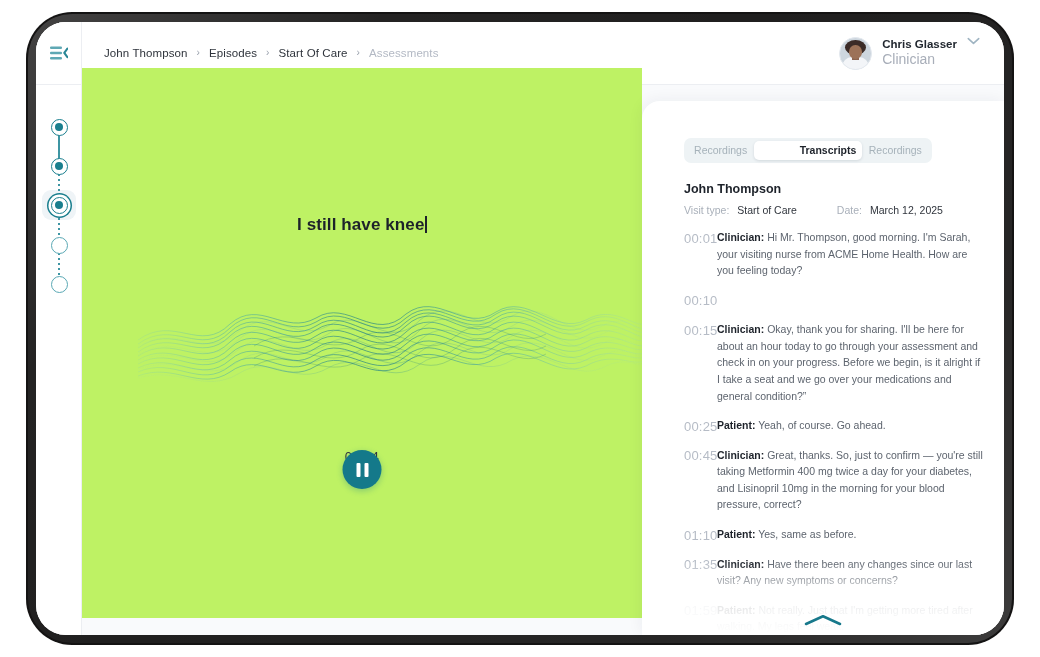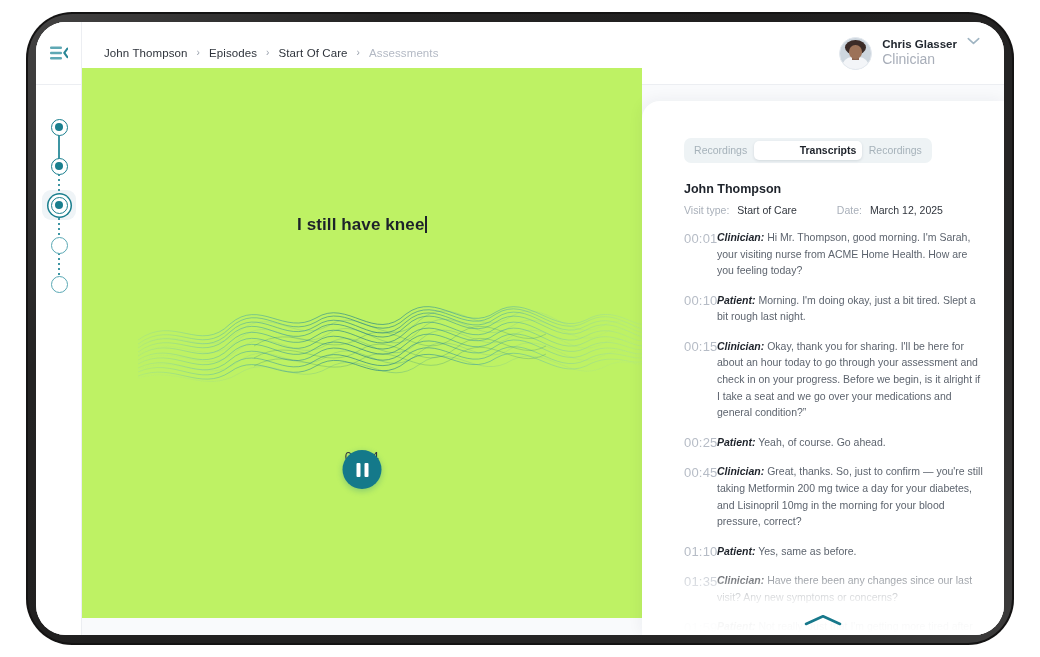--- a/index.html
+++ b/index.html
@@ -127,21 +127,21 @@
   .meta-label{color:#a9b0ba;}
   .meta-value{color:#30353d;}
   .meta-gap{width:24px;}
   #lines{
     position:absolute;left:0;top:128px;width:362px;height:406px;
     padding:0 18px 0 42px;box-sizing:border-box;overflow:hidden;
   }
   .line{display:flex;margin-bottom:13px;align-items:flex-start;}
   .ts{width:33px;flex:none;font-size:13px;color:#b6bcc6;padding-top:1.5px;letter-spacing:.2px;}
   .utt{font-size:10.5px;line-height:1.58;color:#5d646e;}
-  .spk{font-weight:bold;color:#1d222a;font-style:italic;}
+  .spk{font-weight:bold;color:#1d222a;}
   #fade{
     position:absolute;left:0;bottom:0;width:362px;height:74px;pointer-events:none;
     background:linear-gradient(to bottom,rgba(255,255,255,0) 0%,rgba(255,255,255,.88) 55%,#ffffff 100%);
   }
   #collapse-chevron{position:absolute;left:50%;bottom:8px;transform:translateX(-50%);cursor:pointer;}
 </style>
 </head>
 <body>
 
 <div id="device-wrap">
@@ -286,33 +286,32 @@
         <span class="meta-value">March 12, 2025</span>
       </div>
 
       <div id="lines">
           <div class="line">
             <div class="ts">00:01</div>
             <div class="utt"><span class="spk">Clinician:</span><span> Hi Mr. Thompson, good morning. I'm Sarah, your visiting nurse from ACME Home Health. How are you feeling today?</span></div>
           </div>
           <div class="line">
             <div class="ts">00:10</div>
-            <div class="utt"><span class="spk">Patient:</span><span> Morning. I'm doing okay, just a bit tired. Slept a bit rough last night.</span></div>
           </div>
           <div class="line">
             <div class="ts">00:15</div>
             <div class="utt"><span class="spk">Clinician:</span><span> Okay, thank you for sharing. I'll be here for about an hour today to go through your assessment and check in on your progress. Before we begin, is it alright if I take a seat and we go over your medications and general condition?”</span></div>
           </div>
           <div class="line">
             <div class="ts">00:25</div>
             <div class="utt"><span class="spk">Patient:</span><span> Yeah, of course. Go ahead.</span></div>
           </div>
           <div class="line">
             <div class="ts">00:45</div>
-            <div class="utt"><span class="spk">Clinician:</span><span> Great, thanks. So, just to confirm — you're still taking Metformin 200 mg twice a day for your diabetes, and Lisinopril 10mg in the morning for your blood pressure, correct?</span></div>
+            <div class="utt"><span class="spk">Clinician:</span><span> Great, thanks. So, just to confirm — you're still taking Metformin 400 mg twice a day for your diabetes, and Lisinopril 10mg in the morning for your blood pressure, correct?</span></div>
           </div>
           <div class="line">
             <div class="ts">01:10</div>
             <div class="utt"><span class="spk">Patient:</span><span> Yes, same as before.</span></div>
           </div>
           <div class="line">
             <div class="ts">01:35</div>
             <div class="utt"><span class="spk">Clinician:</span><span> Have there been any changes since our last visit? Any new symptoms or concerns?</span></div>
           </div>
           <div class="line">

